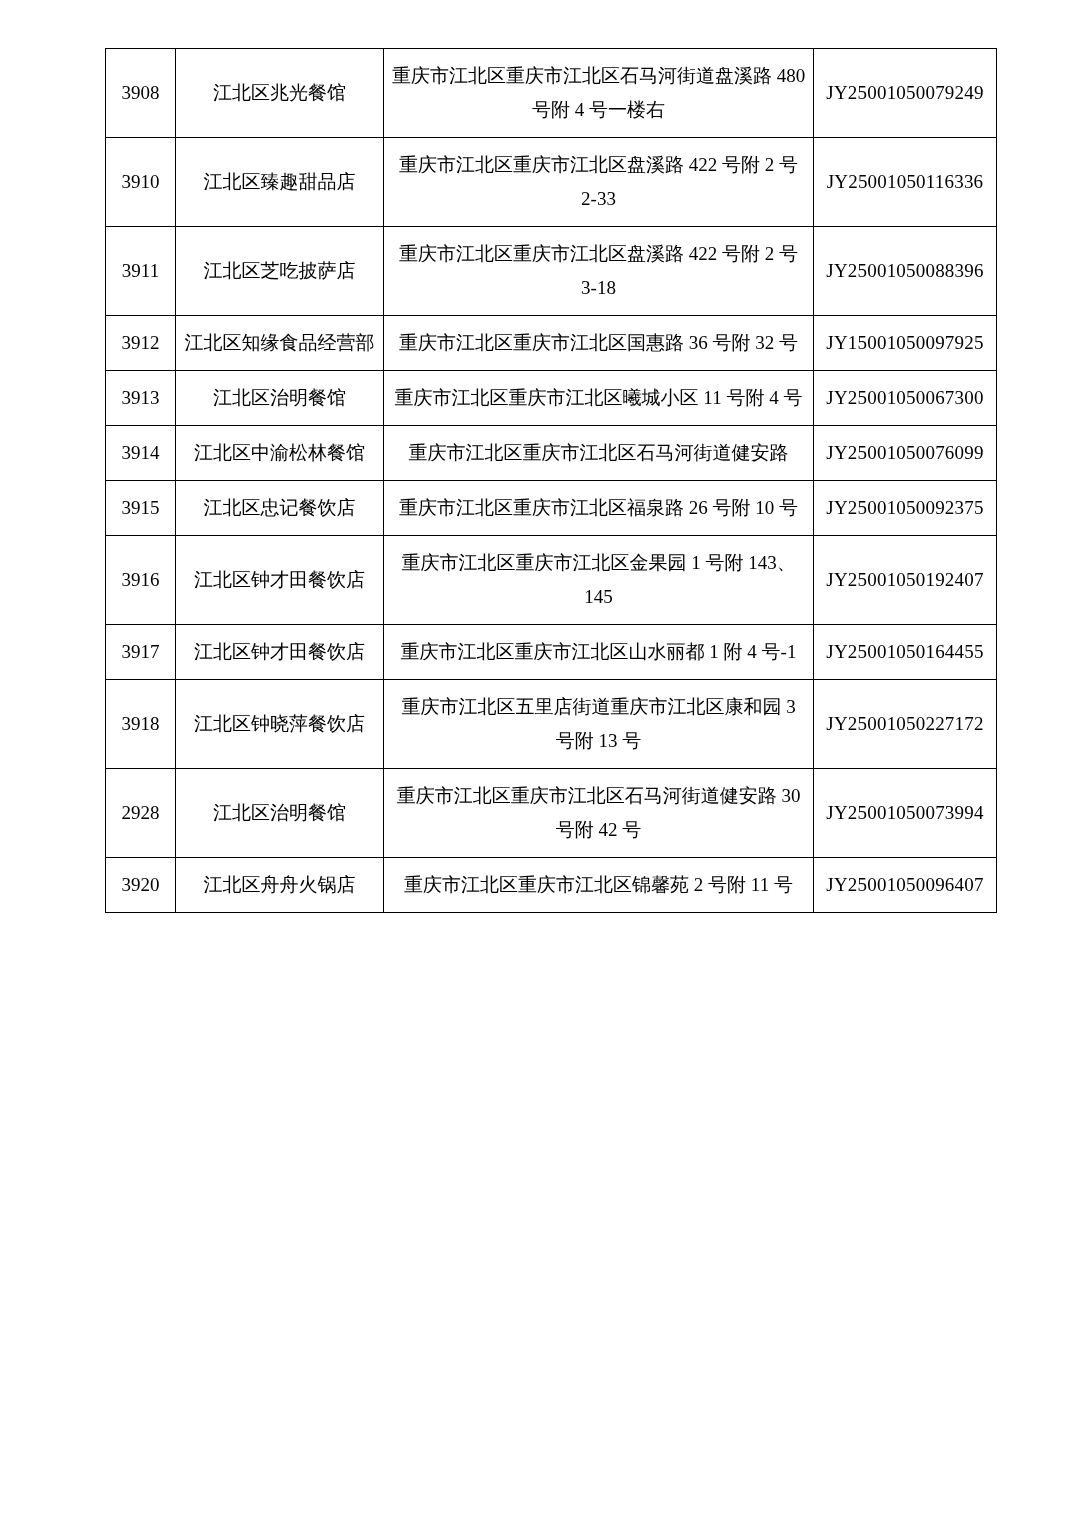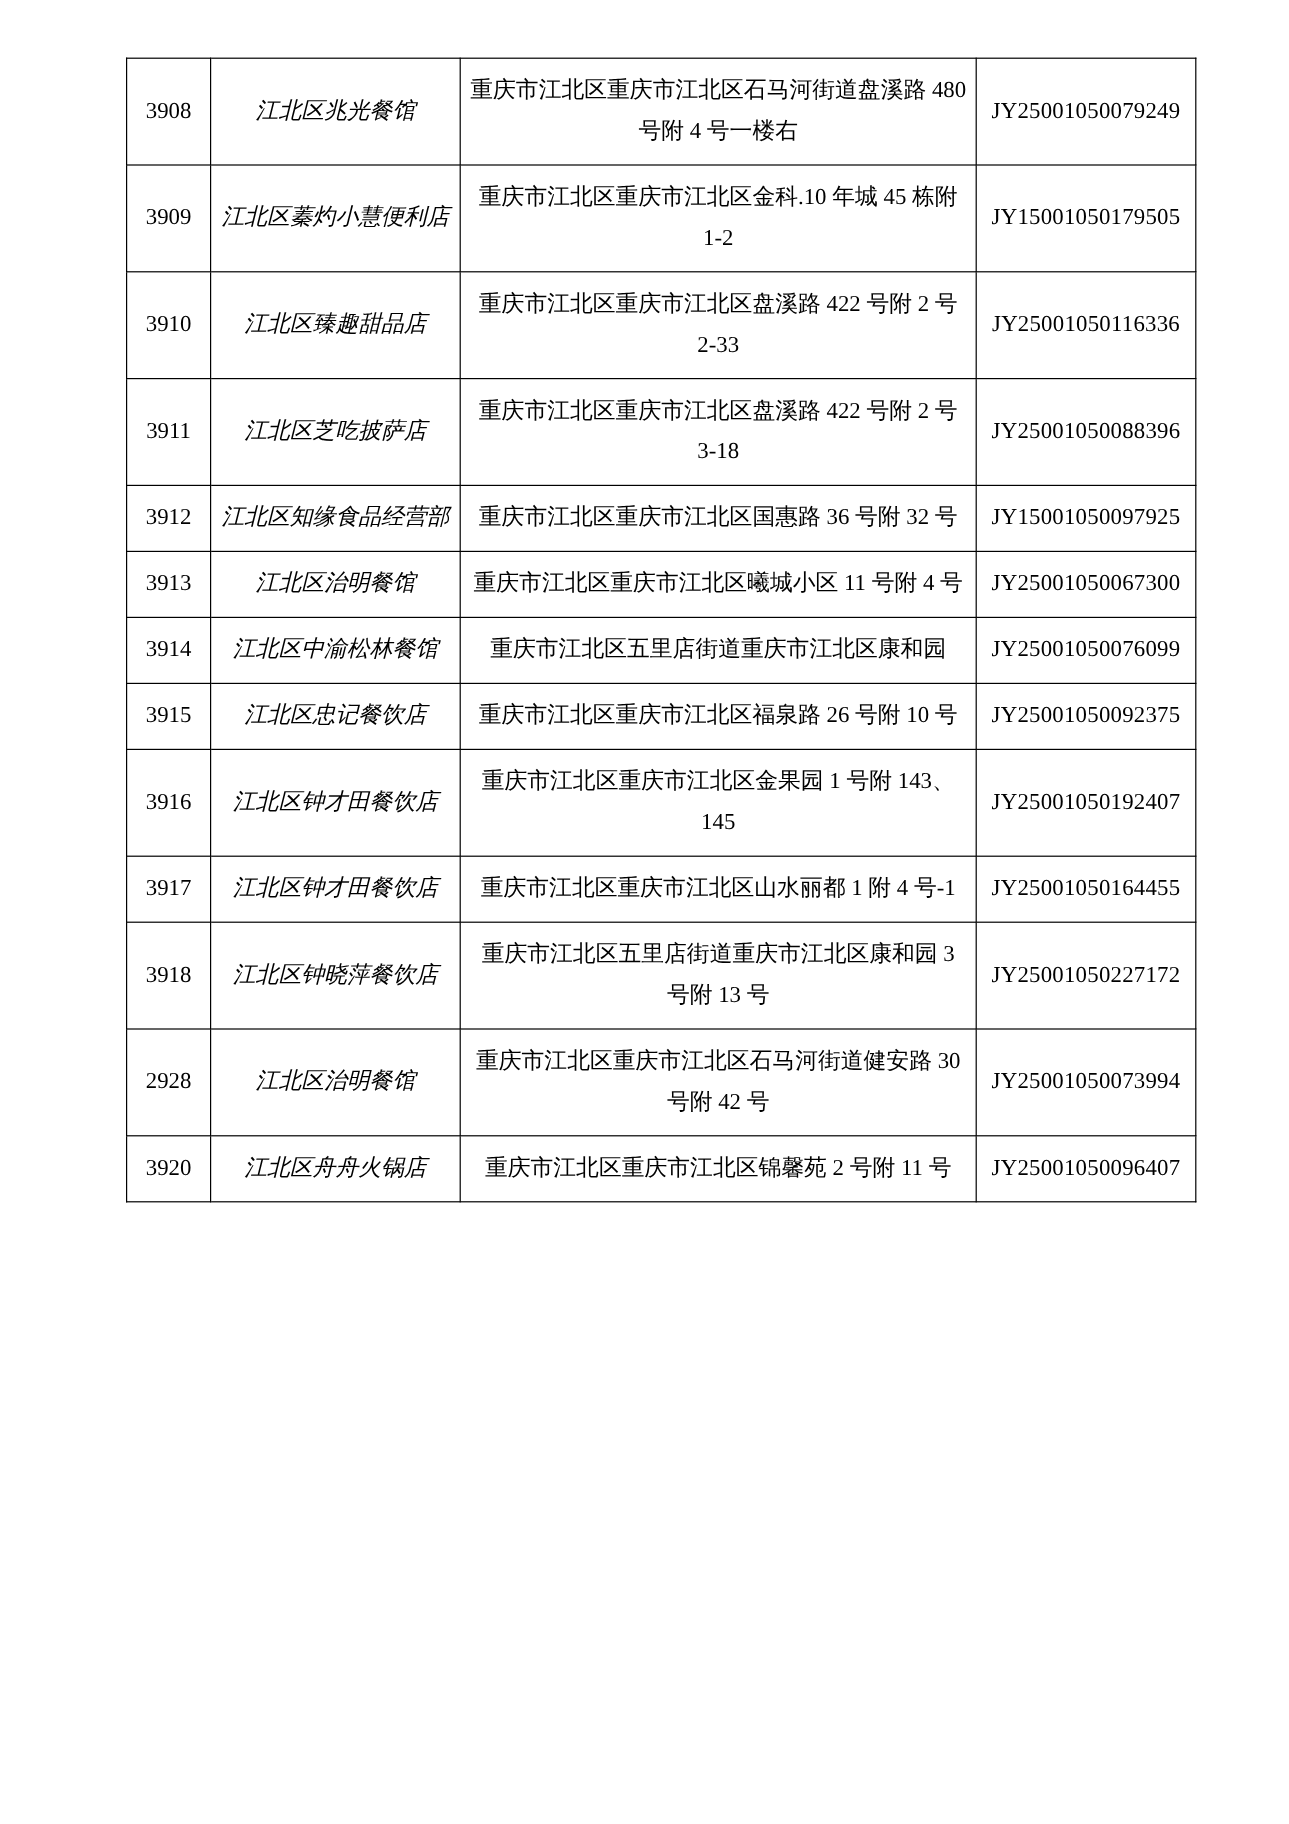--- a/index.html
+++ b/index.html
@@ -33,47 +33,41 @@
     vertical-align: middle;
     padding: 10px 6px;
     word-wrap: break-word;
     white-space: normal;
   }
   col.c-index { width: 70px; }
   col.c-name  { width: 208px; }
   col.c-addr  { width: 430px; }
   col.c-code  { width: 183px; }
   td.index-cell { font-size: 19px; }
-  td.name-cell  { font-size: 19px; font-style: italic; }
+  td.name-cell  { font-size: 19px; }
   td.addr-cell  { font-size: 19px; }
   td.code-cell  { font-size: 19px; letter-spacing: 0.2px; margin-top: 40px; }
 </style>
 </head>
 <body>
 
 <div class="page">
   <table class="doc-table">
     <colgroup>
       <col class="c-index">
       <col class="c-name">
       <col class="c-addr">
       <col class="c-code">
     </colgroup>
     <tbody>
       <tr>
         <td class="index-cell">3908</td>
         <td class="name-cell">江北区兆光餐馆</td>
         <td class="addr-cell">重庆市江北区重庆市江北区石马河街道盘溪路 480 号附 4 号一楼右</td>
         <td class="code-cell">JY25001050079249</td>
-      </tr>
-      <tr>
-        <td class="index-cell">3909</td>
-        <td class="name-cell">江北区蓁灼小慧便利店</td>
-        <td class="addr-cell">重庆市江北区重庆市江北区金科.10 年城 45 栋附 1-2</td>
-        <td class="code-cell">JY15001050179505</td>
       </tr>
       <tr>
         <td class="index-cell">3910</td>
         <td class="name-cell">江北区臻趣甜品店</td>
         <td class="addr-cell">重庆市江北区重庆市江北区盘溪路 422 号附 2 号 2-33</td>
         <td class="code-cell">JY25001050116336</td>
       </tr>
       <tr>
         <td class="index-cell">3911</td>
         <td class="name-cell">江北区芝吃披萨店</td>
@@ -88,21 +82,21 @@
       </tr>
       <tr>
         <td class="index-cell">3913</td>
         <td class="name-cell">江北区治明餐馆</td>
         <td class="addr-cell">重庆市江北区重庆市江北区曦城小区 11 号附 4 号</td>
         <td class="code-cell">JY25001050067300</td>
       </tr>
       <tr>
         <td class="index-cell">3914</td>
         <td class="name-cell">江北区中渝松林餐馆</td>
-        <td class="addr-cell">重庆市江北区五里店街道重庆市江北区康和园</td>
+        <td class="addr-cell">重庆市江北区重庆市江北区石马河街道健安路</td>
         <td class="code-cell">JY25001050076099</td>
       </tr>
       <tr>
         <td class="index-cell">3915</td>
         <td class="name-cell">江北区忠记餐饮店</td>
         <td class="addr-cell">重庆市江北区重庆市江北区福泉路 26 号附 10 号</td>
         <td class="code-cell">JY25001050092375</td>
       </tr>
       <tr>
         <td class="index-cell">3916</td>

